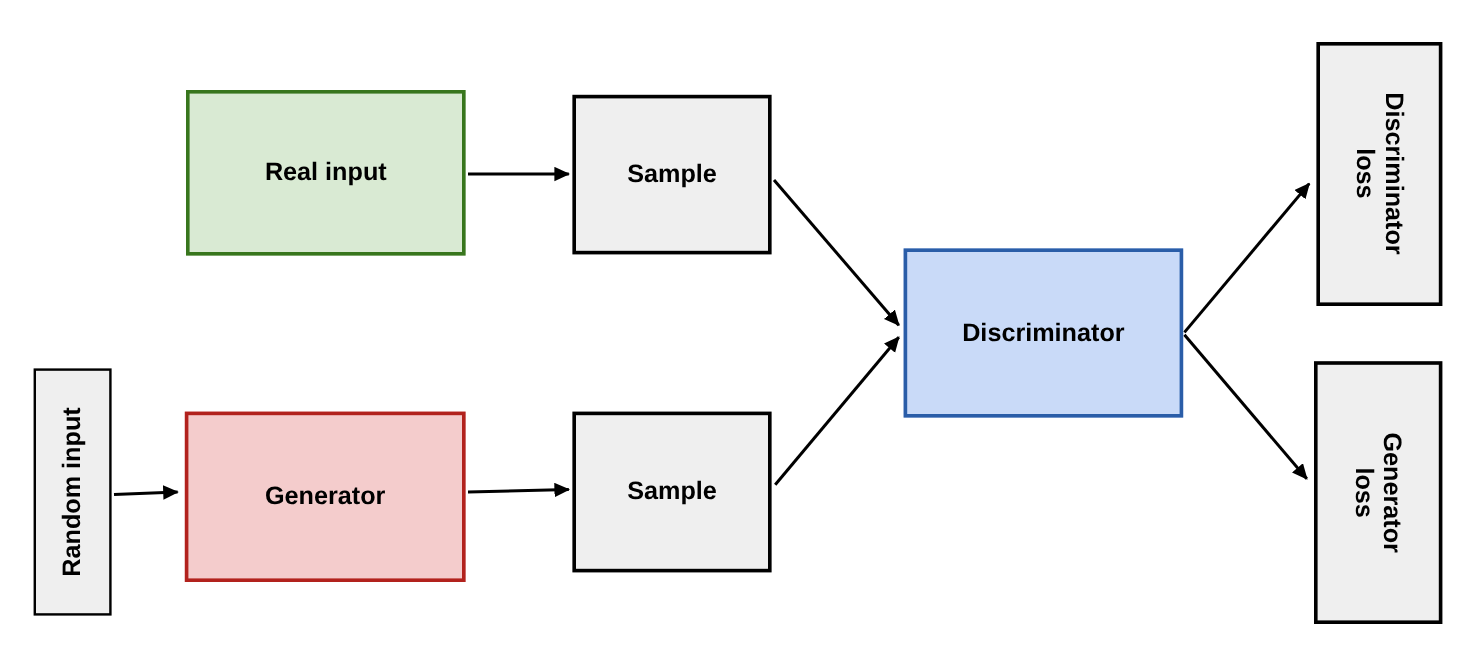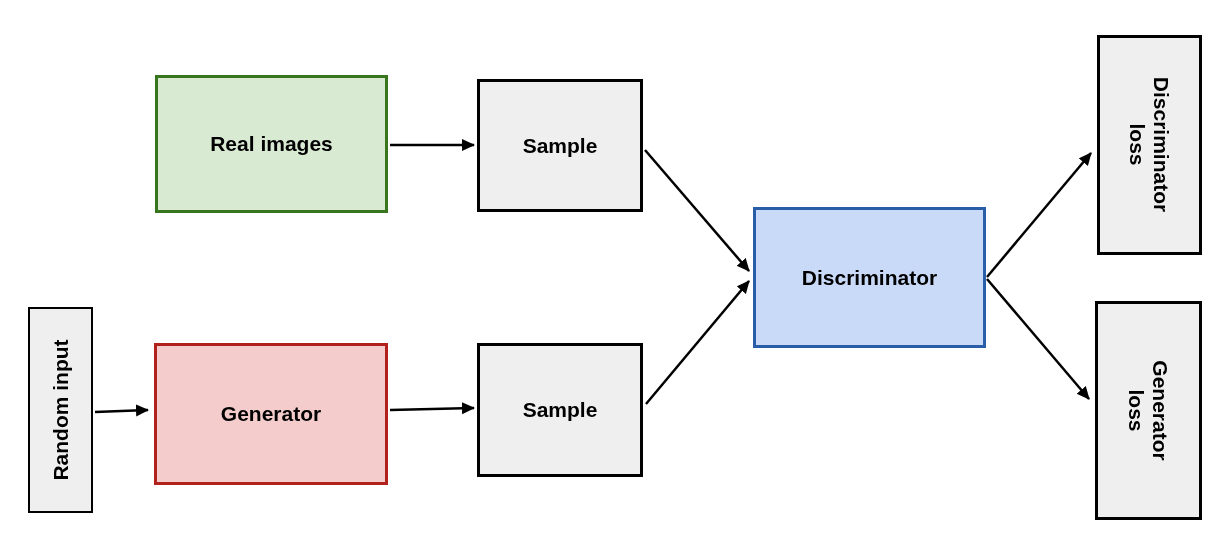--- a/index.html
+++ b/index.html
@@ -62,21 +62,21 @@
   <line x1="390" y1="145" x2="474" y2="145" stroke="#000000" stroke-width="2.5" marker-end="url(#arrowhead)"></line>
       <line x1="645" y1="150" x2="749" y2="271" stroke="#000000" stroke-width="2.5" marker-end="url(#arrowhead)"></line>
       <line x1="95" y1="412" x2="148" y2="410" stroke="#000000" stroke-width="2.5" marker-end="url(#arrowhead)"></line>
       <line x1="390" y1="410" x2="474" y2="408" stroke="#000000" stroke-width="2.5" marker-end="url(#arrowhead)"></line>
       <line x1="646" y1="404" x2="749" y2="281" stroke="#000000" stroke-width="2.5" marker-end="url(#arrowhead)"></line>
       <line x1="987" y1="277" x2="1091" y2="153" stroke="#000000" stroke-width="2.5" marker-end="url(#arrowhead)"></line>
       <line x1="987" y1="279" x2="1089" y2="399" stroke="#000000" stroke-width="2.5" marker-end="url(#arrowhead)"></line>
     </svg>
 
   <div class="node" id="node-real-images" style="background-color: rgb(217, 234, 211); border-color: rgb(56, 118, 29);">
-    <span class="label">Real images</span>
+    <span class="label">Real input</span>
   </div>
 
   <div class="node" id="node-sample-top" style="background-color: rgb(239, 239, 239); border-color: rgb(0, 0, 0);">
     <span class="label">Sample</span>
   </div>
 
   <div class="node" id="node-random-input" style="background-color: rgb(239, 239, 239); border-color: rgb(0, 0, 0);">
     <span class="label rot-ccw">Random input</span>
   </div>
 

